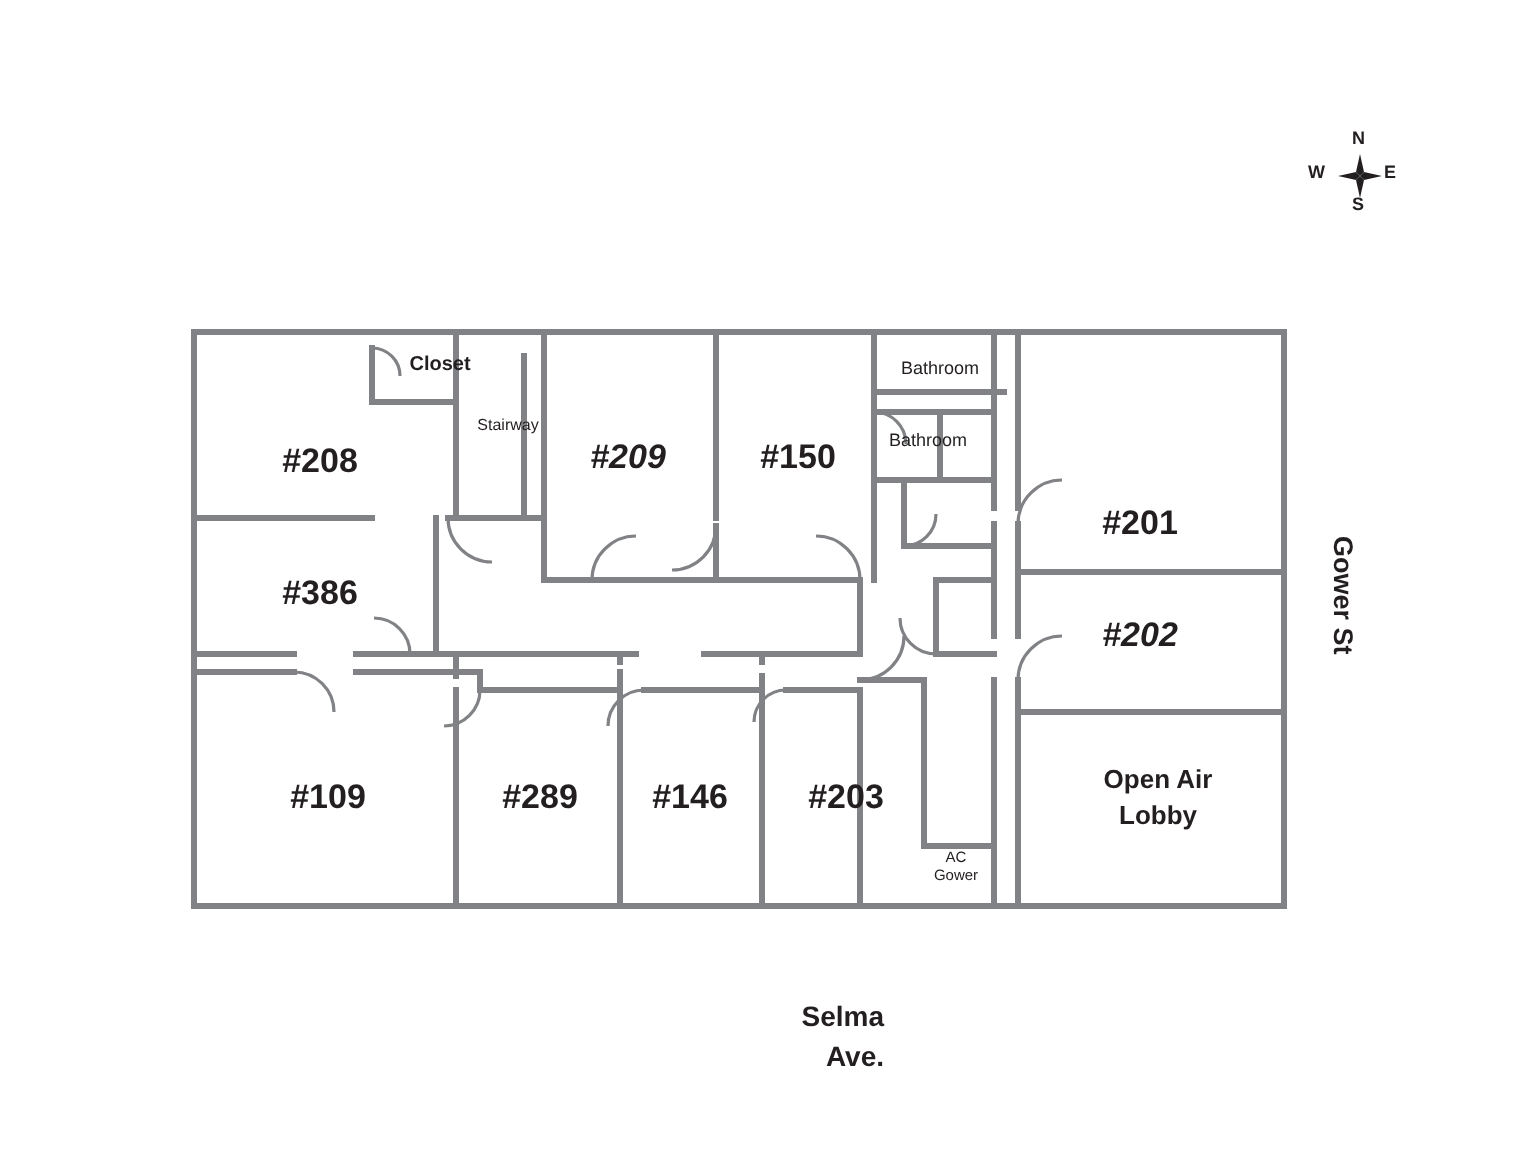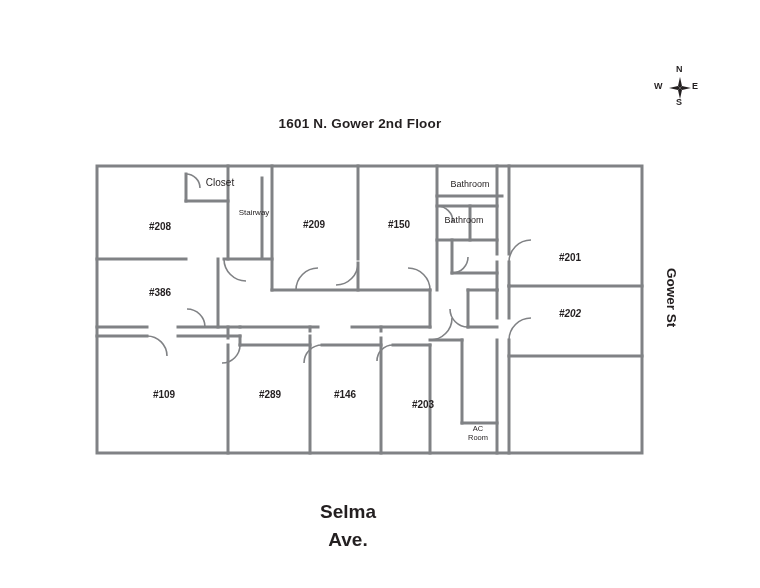--- a/index.html
+++ b/index.html
@@ -51,36 +51,36 @@
   #gower-label {
     left: 655px;
     top: 268px;
     width: 24px;
     text-align: center;
     font-size: 13.5px;
     font-weight: bold;
     writing-mode: vertical-rl;
   }
   #selma-label {
-    left: 268px;
+    left: 282px;
     top: 498px;
     width: 160px;
-    text-align: center;
-    font-size: 19px;
+    text-align: right;
+    font-size: 14px;
     font-weight: bold;
     line-height: 1.45;
   }
 
   
   #plan { left: 0; top: 0; }
 
   
   .room-label {
     position: absolute;
-    font-size: 10px;
+    font-size: 17px;
     font-weight: bold;
     text-align: center;
     white-space: nowrap;
   }
   .small-label {
     position: absolute;
     font-size: 8px;
     text-align: center;
     white-space: nowrap;
     font-weight: normal;
@@ -100,21 +100,20 @@
     text-align: center;
     line-height: 1.4;
     white-space: nowrap;
   }
 </style>
 </head>
 <body>
 
 <div id="page">
 
-  <div class="abs" id="floor-title">1601 N. Gower 2nd Floor</div>
 
   <div class="abs" id="compass">
     <span class="lbl n">N</span>
     <span class="lbl s">S</span>
     <span class="lbl w">W</span>
     <span class="lbl e">E</span>
     <svg class="rose" width="24" height="24" viewBox="0 0 24 24">
       <polygon points="12,1 14,10 12,12 10,10" fill="#231f20"></polygon>
       <polygon points="12,23 14,14 12,12 10,14" fill="#231f20"></polygon>
       <polygon points="1,12 10,14 12,12 10,10" fill="#231f20"></polygon>
@@ -237,30 +236,34 @@
 
       <path d="M468,327 A18,18 0 0,1 450,309"></path>
     </g>
   </svg>
 
   <div class="room-label" style="left:128px; top:221px; width:64px;">#208</div>
   <div class="room-label" style="left:128px; top:287px; width:64px;">#386</div>
   <div class="room-label" style="left:132px; top:389px; width:64px;">#109</div>
   <div class="room-label" style="left:238px; top:389px; width:64px;">#289</div>
   <div class="room-label" style="left:313px; top:389px; width:64px;">#146</div>
-  <div class="room-label" style="left:391px; top:389px; width:64px;margin-top:10px;">#203</div>
-  <div class="room-label" style="left:282px; top:219px; width:64px;">#209</div>
+  <div class="room-label" style="left:391px; top:389px; width:64px;">#203</div>
+  <div class="room-label" style="left:282px; top:219px; width:64px;font-style:italic;">#209</div>
   <div class="room-label" style="left:367px; top:219px; width:64px;">#150</div>
   <div class="room-label" style="left:538px; top:224px; width:64px;margin-top:28px;">#201</div>
   <div class="room-label" style="left:538px; top:308px; width:64px;font-style:italic;">#202</div>
 
-  <div class="small-label" style="left:190px; top:177px; width:60px; font-size:10px;">Closet</div>
+  <div class="small-label" style="left:190px; top:177px; width:60px; font-size:10px;font-weight:bold;">Closet</div>
   <div class="small-label" style="left:232px; top:208px; width:44px;">Stairway</div>
   <div class="small-label" style="left:438px; top:179px; width:64px; font-size:9px;">Bathroom</div>
   <div class="small-label" style="left:434px; top:215px; width:60px; font-size:9px;">Bathroom</div>
 
   <div class="tiny-label" style="left:457px; top:425px; width:42px;">
     <span>AC</span><br>
-    <span>Room</span>
-  </div>
-
+    <span>Gower</span>
+  </div>
+
+  <div class="lobby-label" style="left:524px; top:381px; width:110px;">
+    <span>Open Air</span><br>
+    <span>Lobby</span>
+  </div>
 
 </div>
 
 </body></html>

